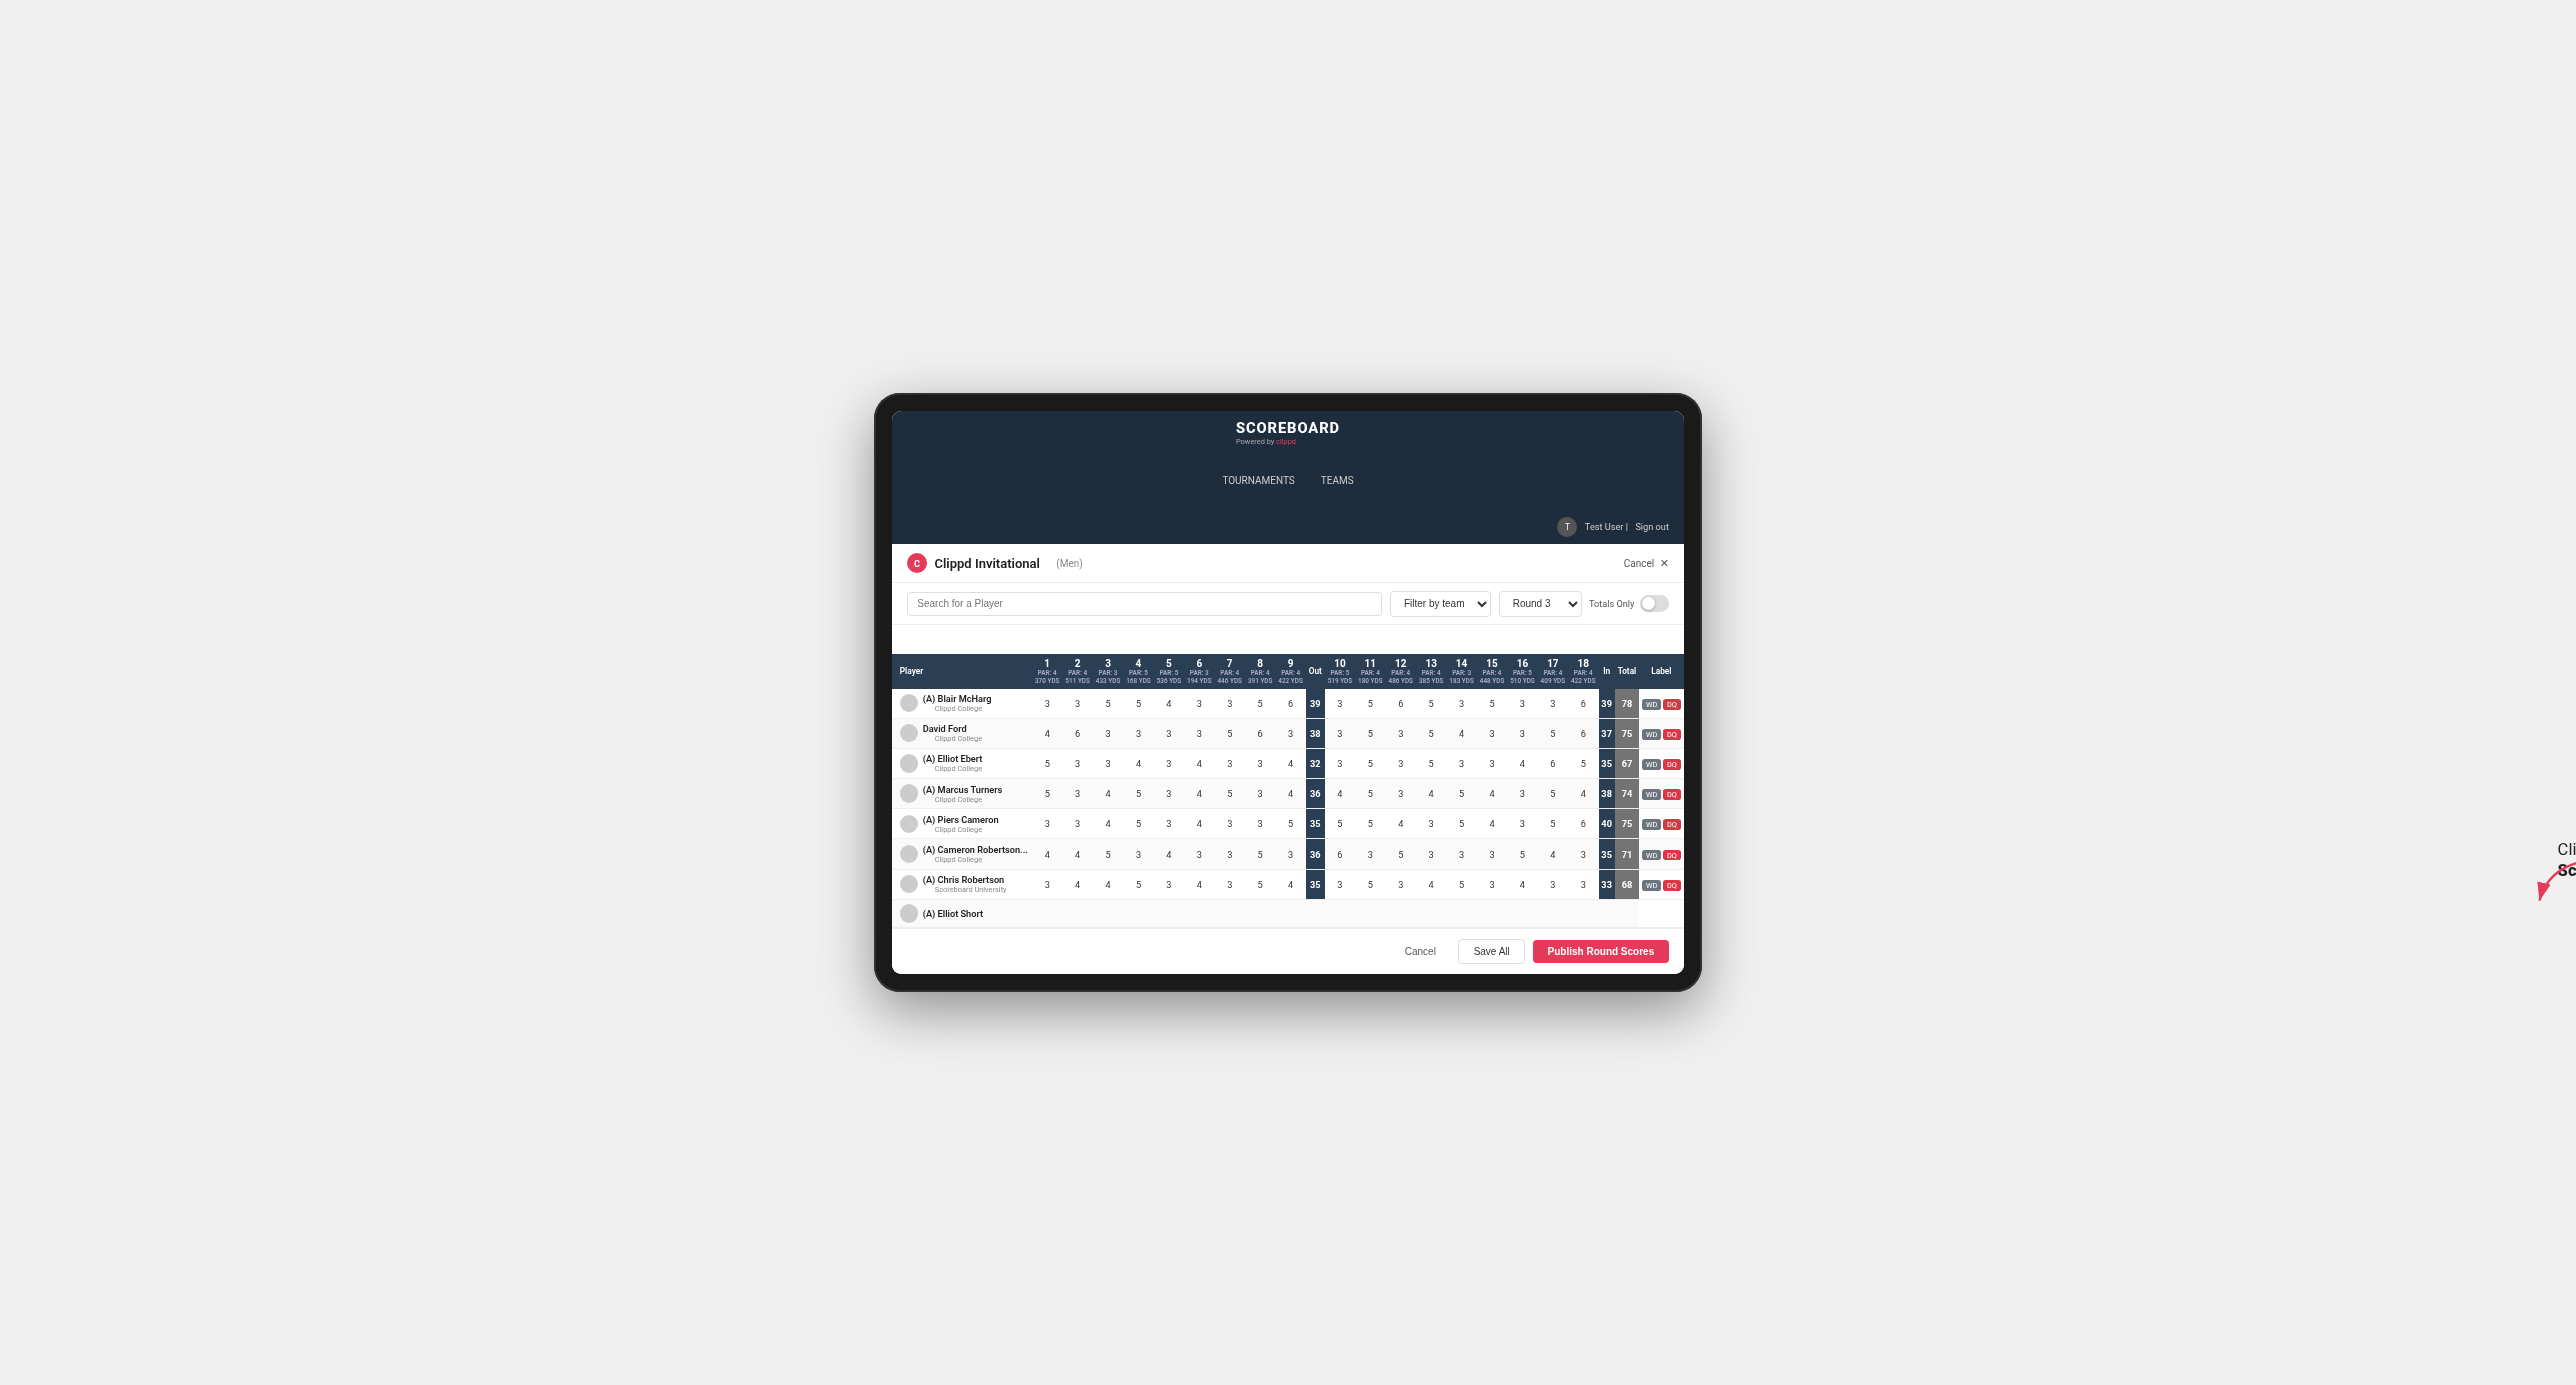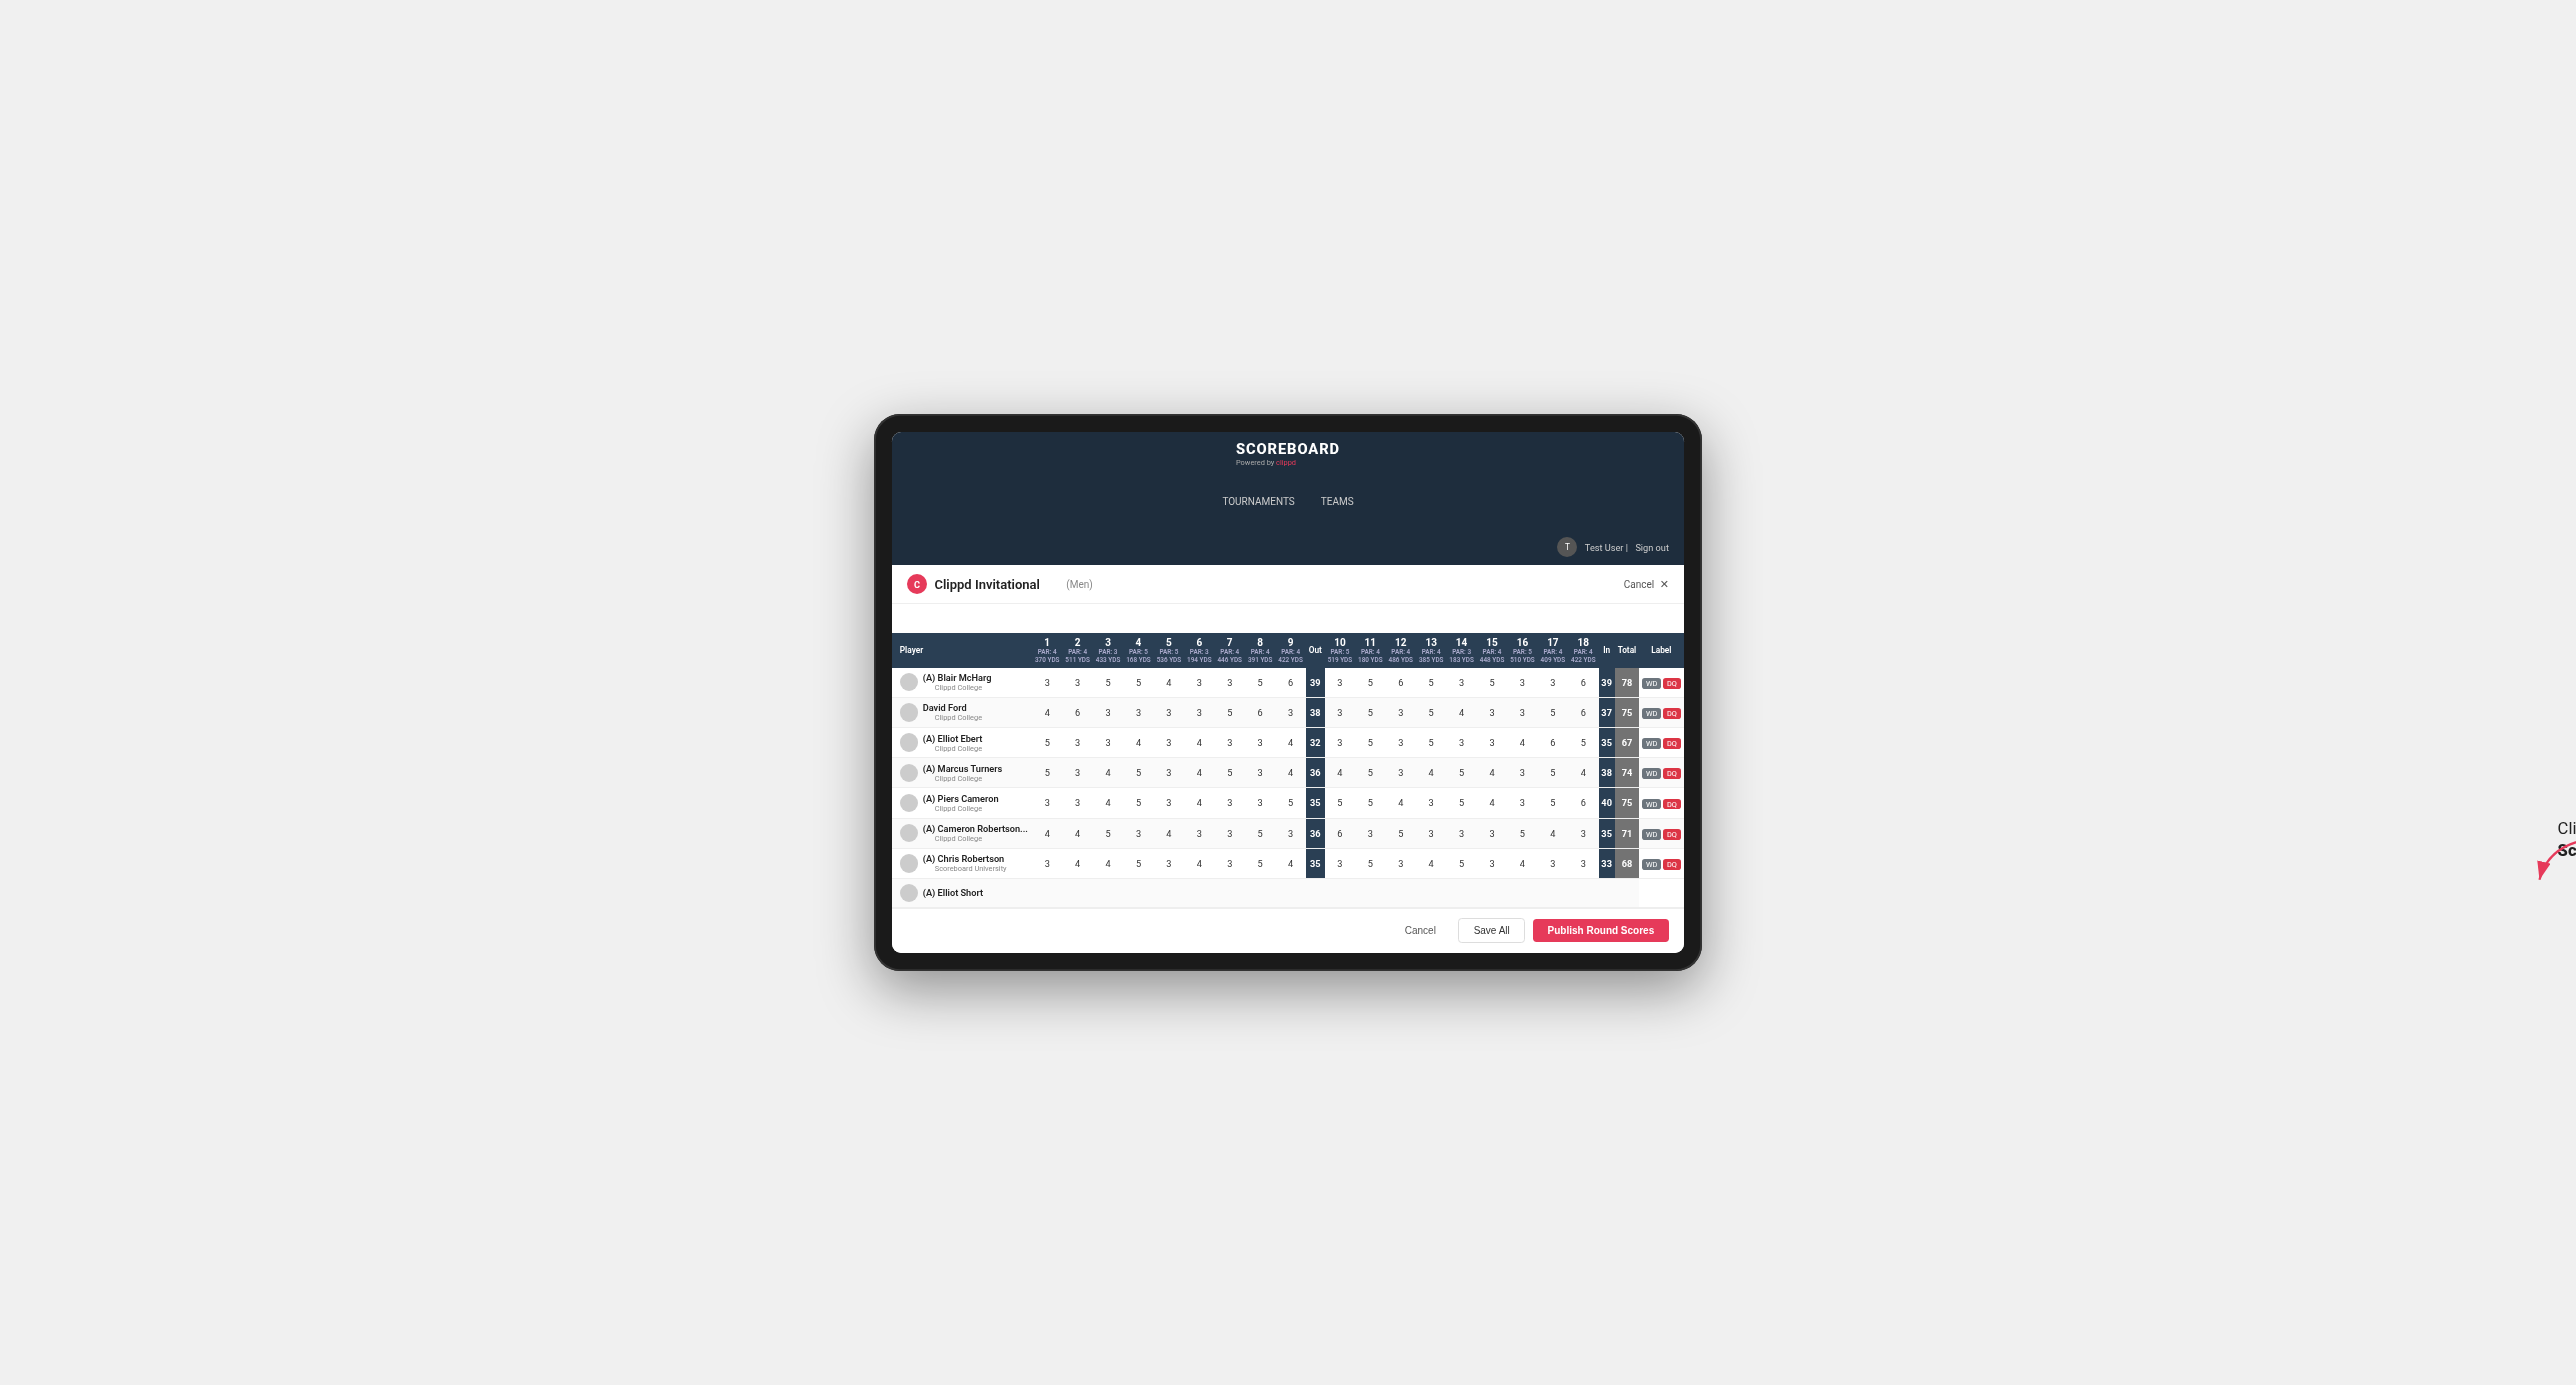--- a/index.html
+++ b/index.html
@@ -144,21 +144,21 @@
 
     .tournament-title {
       font-size: 13px;
       font-weight: 600;
       color: #222;
     }
 
     .tournament-subtitle {
       font-size: 10px;
       color: #888;
-      margin-left: 19px;
+      margin-left: 9px;
     }
 
     .cancel-btn {
       display: flex;
       align-items: center;
       gap: 3.7px;
       color: #555;
       font-size: 10px;
       cursor: pointer;
     }
@@ -479,20 +479,35 @@
           <span class="tournament-title">Clippd Invitational</span>
           <span class="tournament-subtitle">(Men)</span>
         </div>
         <div class="cancel-btn">
           <span>Cancel</span>
           <span style="font-size:11px; margin-left:1.8px;">✕</span>
         </div>
       </div>
 
 
+      <div class="controls-bar">
+        <input class="search-input" type="text" placeholder="Search for a Player" style="">
+        <select class="filter-select">
+          <option>Filter by team</option>
+        </select>
+        <select class="round-select">
+          <option>Round 3</option>
+        </select>
+        <div class="totals-toggle-area">
+          <span class="totals-label">Totals Only</span>
+          <div class="toggle-switch">
+            <div class="toggle-knob"></div>
+          </div>
+        </div>
+      </div>
 
       <div class="score-table-wrapper">
         <table>
           <thead>
             <tr>
               <th class="player-col">Player</th>
               <th>
                 <span class="hole-num">1</span>
                 <span class="hole-par">PAR: 4</span>
                 <span class="hole-yds">370 YDS</span>

